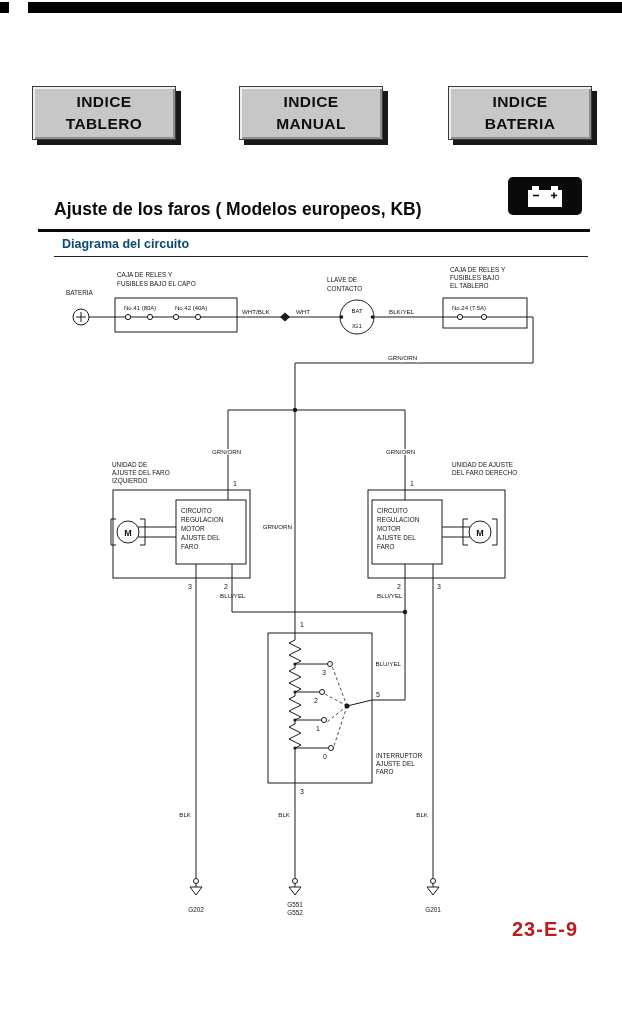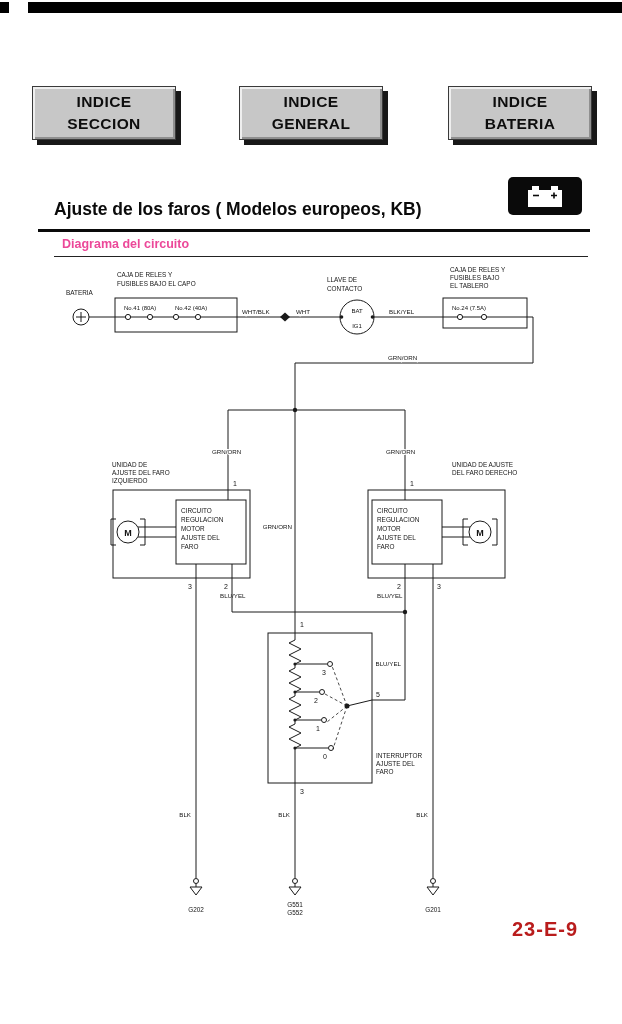--- a/index.html
+++ b/index.html
@@ -8,21 +8,21 @@
   .topcorner{position:absolute;left:0;top:2px;width:9px;height:11px;background:#000}
   .topbar{position:absolute;left:28px;top:2px;right:0;height:11px;background:#000}
   .nav-btn{position:absolute;top:86px;width:144px;height:54px;background:#c7c7c7;border:1px solid #3a3a3a;
     box-shadow:inset 2px 2px 0 #efefef,inset -2px -2px 0 #8f8f8f,5px 5px 0 #181818;
     display:flex;flex-direction:column;align-items:center;justify-content:center;gap:4px;cursor:pointer}
   .nav-btn span{font-size:15.5px;font-weight:bold;letter-spacing:.4px;color:#0d0d0d;line-height:1.15}
   .btn-1{left:32px}.btn-2{left:239px}.btn-3{left:448px}
   .battery-badge{position:absolute;left:508px;top:177px;width:74px;height:38px}
   .title{position:absolute;left:54px;top:199px;font-size:17.5px;font-weight:bold;color:#0a0a0a;white-space:nowrap}
   .rule-thick{position:absolute;left:38px;top:229px;width:552px;height:3px;background:#0a0a0a}
-  .section{position:absolute;left:62px;top:237px;font-size:12.5px;font-weight:bold;color:#ec4899;white-space:nowrap}
+  .section{position:absolute;left:62px;top:237px;font-size:12.5px;font-weight:bold;color:#0c4a6e;white-space:nowrap}
   .rule-thin{position:absolute;left:54px;top:256px;width:534px;height:1px;background:#222}
   .circuit{position:absolute;left:0;top:260px}
   .page-num{position:absolute;left:512px;top:918px;font-size:20px;font-weight:bold;letter-spacing:1px;color:#b91c1c}
   svg .ln{fill:none;stroke:#1a1a1a;stroke-width:1}
   svg .bx{fill:none;stroke:#1a1a1a;stroke-width:1}
   svg .term{fill:#fff;stroke:#1a1a1a;stroke-width:1}
   svg .dot{fill:#1a1a1a;stroke:none}
   svg .dash{fill:none;stroke:#1a1a1a;stroke-width:.8;stroke-dasharray:3,2.5}
   svg text{font-family:"Liberation Sans",sans-serif;fill:#141414}
   .dlbl{font-size:6.4px}
@@ -35,25 +35,25 @@
 </head>
 <body>
 
 <div>
 
   <div class="topcorner"></div>
   <div class="topbar"></div>
 
   <div class="nav-btn btn-1">
     <span>INDICE</span>
-    <span>SECCION</span>
+    <span>TABLERO</span>
   </div>
   <div class="nav-btn btn-2">
     <span>INDICE</span>
-    <span>GENERAL</span>
+    <span>MANUAL</span>
   </div>
   <div class="nav-btn btn-3">
     <span>INDICE</span>
     <span>BATERIA</span>
   </div>
 
   <div class="battery-badge">
     <svg width="74" height="38" viewBox="0 0 74 38">
       <rect x="0" y="0" width="74" height="38" rx="5" fill="#0a0a0a"></rect>
       <rect x="24" y="9" width="7" height="5" fill="#fff"></rect>

